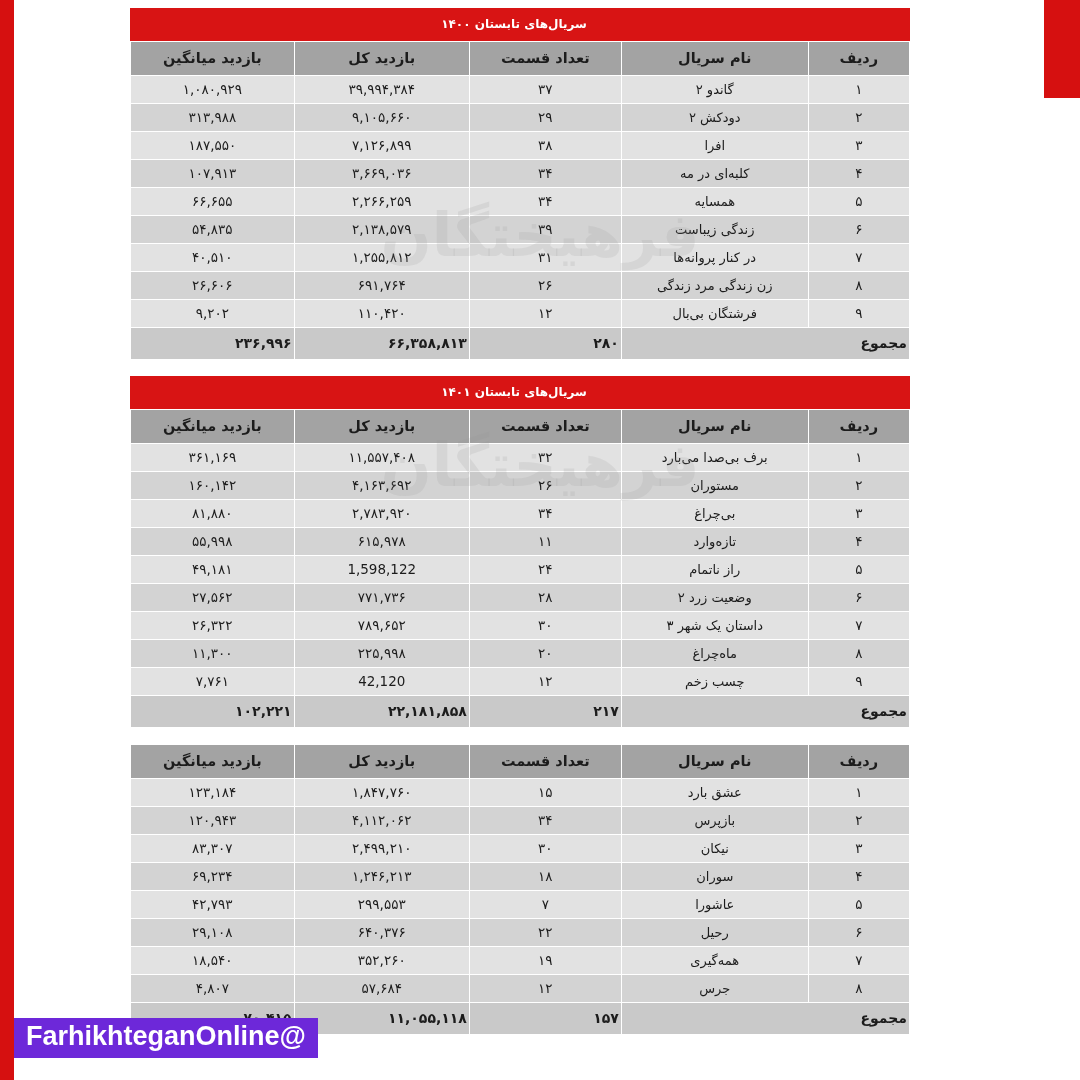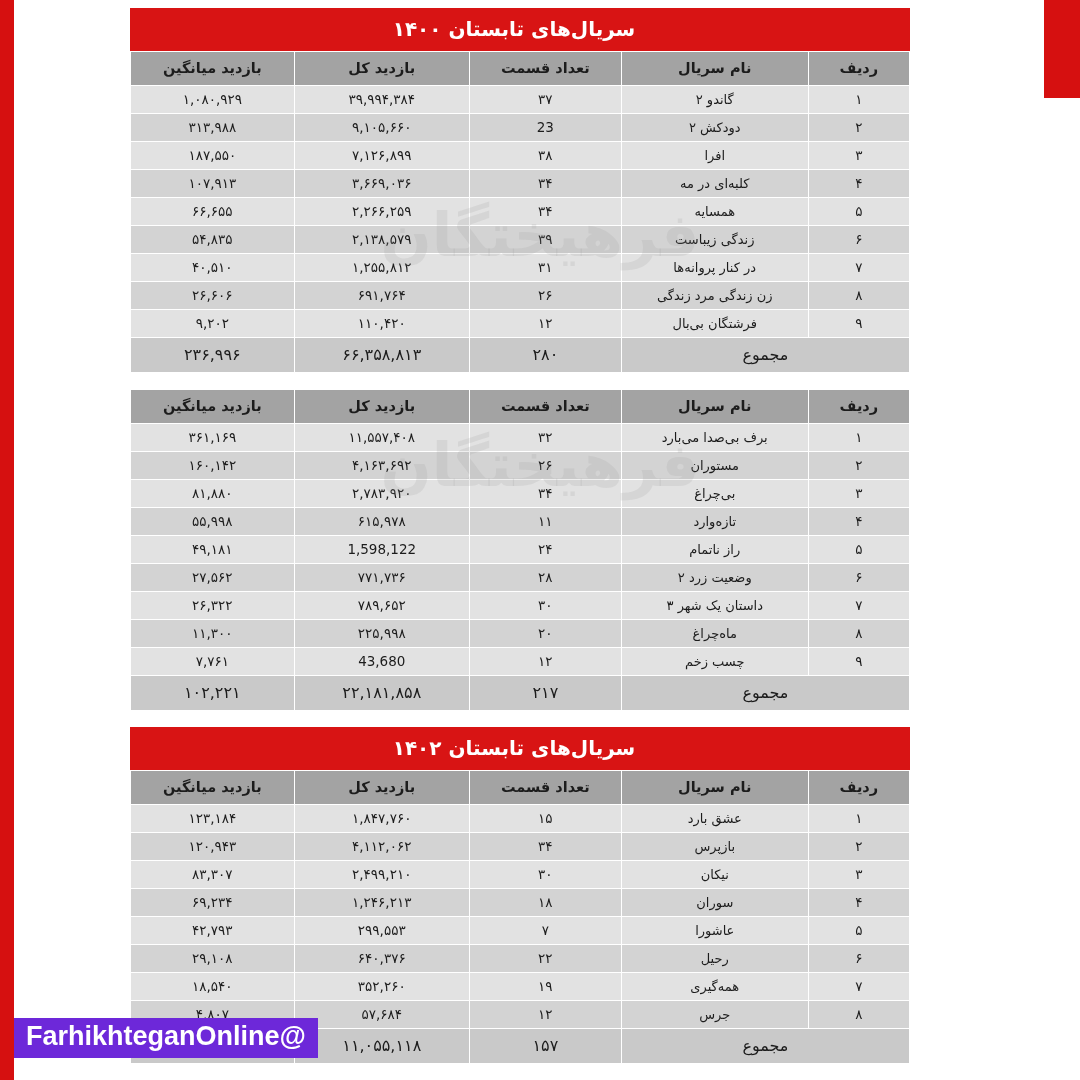--- a/index.html
+++ b/index.html
@@ -51,21 +51,21 @@
     width: 780px;
     z-index: 2;
   }
 
   .tbl-block { margin-bottom: 16px; }
 
   .tbl-title {
     background: #d81414;
     color: #ffffff;
     text-align: center;
-    font-size: 20px;
+    font-size: 12px;
     font-weight: bold;
     padding: 9px 12px 10px 0;
     letter-spacing: 0.5px;
   }
 
   table {
     width: 100%;
     border-collapse: collapse;
     table-layout: fixed;
   }
@@ -80,23 +80,24 @@
   thead th {
     background: #a3a3a3;
     font-weight: bold;
     font-size: 14.5px;
     padding: 8px 2px 9px 2px;
   }
   tbody tr:nth-child(odd) td { background: #e2e2e2; }
   tbody tr:nth-child(even) td { background: #d3d3d3; }
   tbody tr.total-row td {
     background: #c9c9c9;
-    font-weight: normal;
-    font-size: 16px;
+    font-weight: bold;
+    font-size: 14px;
     padding: 7px 2px 8px 2px;
+    text-align: right;
   }
   td.name-col { font-size: 13px; text-align: center; }
 
   
   col.c-radif { width: 13%; }
   col.c-name  { width: 24%; }
   col.c-count { width: 19.5%; }
   col.c-total { width: 22.5%; }
   col.c-avg   { width: 21%; }
 
@@ -152,21 +153,21 @@
           <tr>
             <td>۱</td>
             <td class="name-col">گاندو ۲</td>
             <td>۳۷</td>
             <td>۳۹,۹۹۴,۳۸۴</td>
             <td>۱,۰۸۰,۹۲۹</td>
           </tr>
           <tr>
             <td>۲</td>
             <td class="name-col">دودکش ۲</td>
-            <td>23</td>
+            <td>۲۹</td>
             <td>۹,۱۰۵,۶۶۰</td>
             <td>۳۱۳,۹۸۸</td>
           </tr>
           <tr>
             <td>۳</td>
             <td class="name-col">افرا</td>
             <td>۳۸</td>
             <td>۷,۱۲۶,۸۹۹</td>
             <td>۱۸۷,۵۵۰</td>
           </tr>
@@ -210,20 +211,113 @@
             <td class="name-col">فرشتگان بی‌بال</td>
             <td>۱۲</td>
             <td>۱۱۰,۴۲۰</td>
             <td>۹,۲۰۲</td>
           </tr>
           <tr class="total-row">
             <td colspan="2">مجموع</td>
             <td>۲۸۰</td>
             <td>۶۶,۳۵۸,۸۱۳</td>
             <td>۲۳۶,۹۹۶</td>
+          </tr>
+        </tbody>
+      </table>
+    </div>
+
+    <div class="tbl-block">
+      <div class="tbl-title">سریال‌های تابستان ۱۴۰۱</div>
+      <table>
+        <colgroup>
+          <col class="c-radif">
+            <col class="c-name">
+            <col class="c-count">
+            <col class="c-total">
+            <col class="c-avg">
+        </colgroup>
+        <thead>
+          <tr>
+            <th>ردیف</th>
+            <th>نام سریال</th>
+            <th>تعداد قسمت</th>
+            <th>بازدید کل</th>
+            <th>بازدید میانگین</th>
+          </tr>
+        </thead>
+        <tbody>
+          <tr>
+            <td>۱</td>
+            <td class="name-col">برف بی‌صدا می‌بارد</td>
+            <td>۳۲</td>
+            <td>۱۱,۵۵۷,۴۰۸</td>
+            <td>۳۶۱,۱۶۹</td>
+          </tr>
+          <tr>
+            <td>۲</td>
+            <td class="name-col">مستوران</td>
+            <td>۲۶</td>
+            <td>۴,۱۶۳,۶۹۲</td>
+            <td>۱۶۰,۱۴۲</td>
+          </tr>
+          <tr>
+            <td>۳</td>
+            <td class="name-col">بی‌چراغ</td>
+            <td>۳۴</td>
+            <td>۲,۷۸۳,۹۲۰</td>
+            <td>۸۱,۸۸۰</td>
+          </tr>
+          <tr>
+            <td>۴</td>
+            <td class="name-col">تازه‌وارد</td>
+            <td>۱۱</td>
+            <td>۶۱۵,۹۷۸</td>
+            <td>۵۵,۹۹۸</td>
+          </tr>
+          <tr>
+            <td>۵</td>
+            <td class="name-col">راز ناتمام</td>
+            <td>۲۴</td>
+            <td>1,598,122</td>
+            <td>۴۹,۱۸۱</td>
+          </tr>
+          <tr>
+            <td>۶</td>
+            <td class="name-col">وضعیت زرد ۲</td>
+            <td>۲۸</td>
+            <td>۷۷۱,۷۳۶</td>
+            <td>۲۷,۵۶۲</td>
+          </tr>
+          <tr>
+            <td>۷</td>
+            <td class="name-col">داستان یک شهر ۳</td>
+            <td>۳۰</td>
+            <td>۷۸۹,۶۵۲</td>
+            <td>۲۶,۳۲۲</td>
+          </tr>
+          <tr>
+            <td>۸</td>
+            <td class="name-col">ماه‌چراغ</td>
+            <td>۲۰</td>
+            <td>۲۲۵,۹۹۸</td>
+            <td>۱۱,۳۰۰</td>
+          </tr>
+          <tr>
+            <td>۹</td>
+            <td class="name-col">چسب زخم</td>
+            <td>۱۲</td>
+            <td>42,120</td>
+            <td>۷,۷۶۱</td>
+          </tr>
+          <tr class="total-row">
+            <td colspan="2">مجموع</td>
+            <td>۲۱۷</td>
+            <td>۲۲,۱۸۱,۸۵۸</td>
+            <td>۱۰۲,۲۲۱</td>
           </tr>
         </tbody>
       </table>
     </div>
 
     <div class="tbl-block">
       <table>
         <colgroup>
           <col class="c-radif">
             <col class="c-name">
@@ -236,113 +330,20 @@
             <th>ردیف</th>
             <th>نام سریال</th>
             <th>تعداد قسمت</th>
             <th>بازدید کل</th>
             <th>بازدید میانگین</th>
           </tr>
         </thead>
         <tbody>
           <tr>
             <td>۱</td>
-            <td class="name-col">برف بی‌صدا می‌بارد</td>
-            <td>۳۲</td>
-            <td>۱۱,۵۵۷,۴۰۸</td>
-            <td>۳۶۱,۱۶۹</td>
-          </tr>
-          <tr>
-            <td>۲</td>
-            <td class="name-col">مستوران</td>
-            <td>۲۶</td>
-            <td>۴,۱۶۳,۶۹۲</td>
-            <td>۱۶۰,۱۴۲</td>
-          </tr>
-          <tr>
-            <td>۳</td>
-            <td class="name-col">بی‌چراغ</td>
-            <td>۳۴</td>
-            <td>۲,۷۸۳,۹۲۰</td>
-            <td>۸۱,۸۸۰</td>
-          </tr>
-          <tr>
-            <td>۴</td>
-            <td class="name-col">تازه‌وارد</td>
-            <td>۱۱</td>
-            <td>۶۱۵,۹۷۸</td>
-            <td>۵۵,۹۹۸</td>
-          </tr>
-          <tr>
-            <td>۵</td>
-            <td class="name-col">راز ناتمام</td>
-            <td>۲۴</td>
-            <td>1,598,122</td>
-            <td>۴۹,۱۸۱</td>
-          </tr>
-          <tr>
-            <td>۶</td>
-            <td class="name-col">وضعیت زرد ۲</td>
-            <td>۲۸</td>
-            <td>۷۷۱,۷۳۶</td>
-            <td>۲۷,۵۶۲</td>
-          </tr>
-          <tr>
-            <td>۷</td>
-            <td class="name-col">داستان یک شهر ۳</td>
-            <td>۳۰</td>
-            <td>۷۸۹,۶۵۲</td>
-            <td>۲۶,۳۲۲</td>
-          </tr>
-          <tr>
-            <td>۸</td>
-            <td class="name-col">ماه‌چراغ</td>
-            <td>۲۰</td>
-            <td>۲۲۵,۹۹۸</td>
-            <td>۱۱,۳۰۰</td>
-          </tr>
-          <tr>
-            <td>۹</td>
-            <td class="name-col">چسب زخم</td>
-            <td>۱۲</td>
-            <td>43,680</td>
-            <td>۷,۷۶۱</td>
-          </tr>
-          <tr class="total-row">
-            <td colspan="2">مجموع</td>
-            <td>۲۱۷</td>
-            <td>۲۲,۱۸۱,۸۵۸</td>
-            <td>۱۰۲,۲۲۱</td>
-          </tr>
-        </tbody>
-      </table>
-    </div>
-
-    <div class="tbl-block">
-      <div class="tbl-title">سریال‌های تابستان ۱۴۰۲</div>
-      <table>
-        <colgroup>
-          <col class="c-radif">
-            <col class="c-name">
-            <col class="c-count">
-            <col class="c-total">
-            <col class="c-avg">
-        </colgroup>
-        <thead>
-          <tr>
-            <th>ردیف</th>
-            <th>نام سریال</th>
-            <th>تعداد قسمت</th>
-            <th>بازدید کل</th>
-            <th>بازدید میانگین</th>
-          </tr>
-        </thead>
-        <tbody>
-          <tr>
-            <td>۱</td>
             <td class="name-col">عشق بارد</td>
             <td>۱۵</td>
             <td>۱,۸۴۷,۷۶۰</td>
             <td>۱۲۳,۱۸۴</td>
           </tr>
           <tr>
             <td>۲</td>
             <td class="name-col">بازپرس</td>
             <td>۳۴</td>
             <td>۴,۱۱۲,۰۶۲</td>

